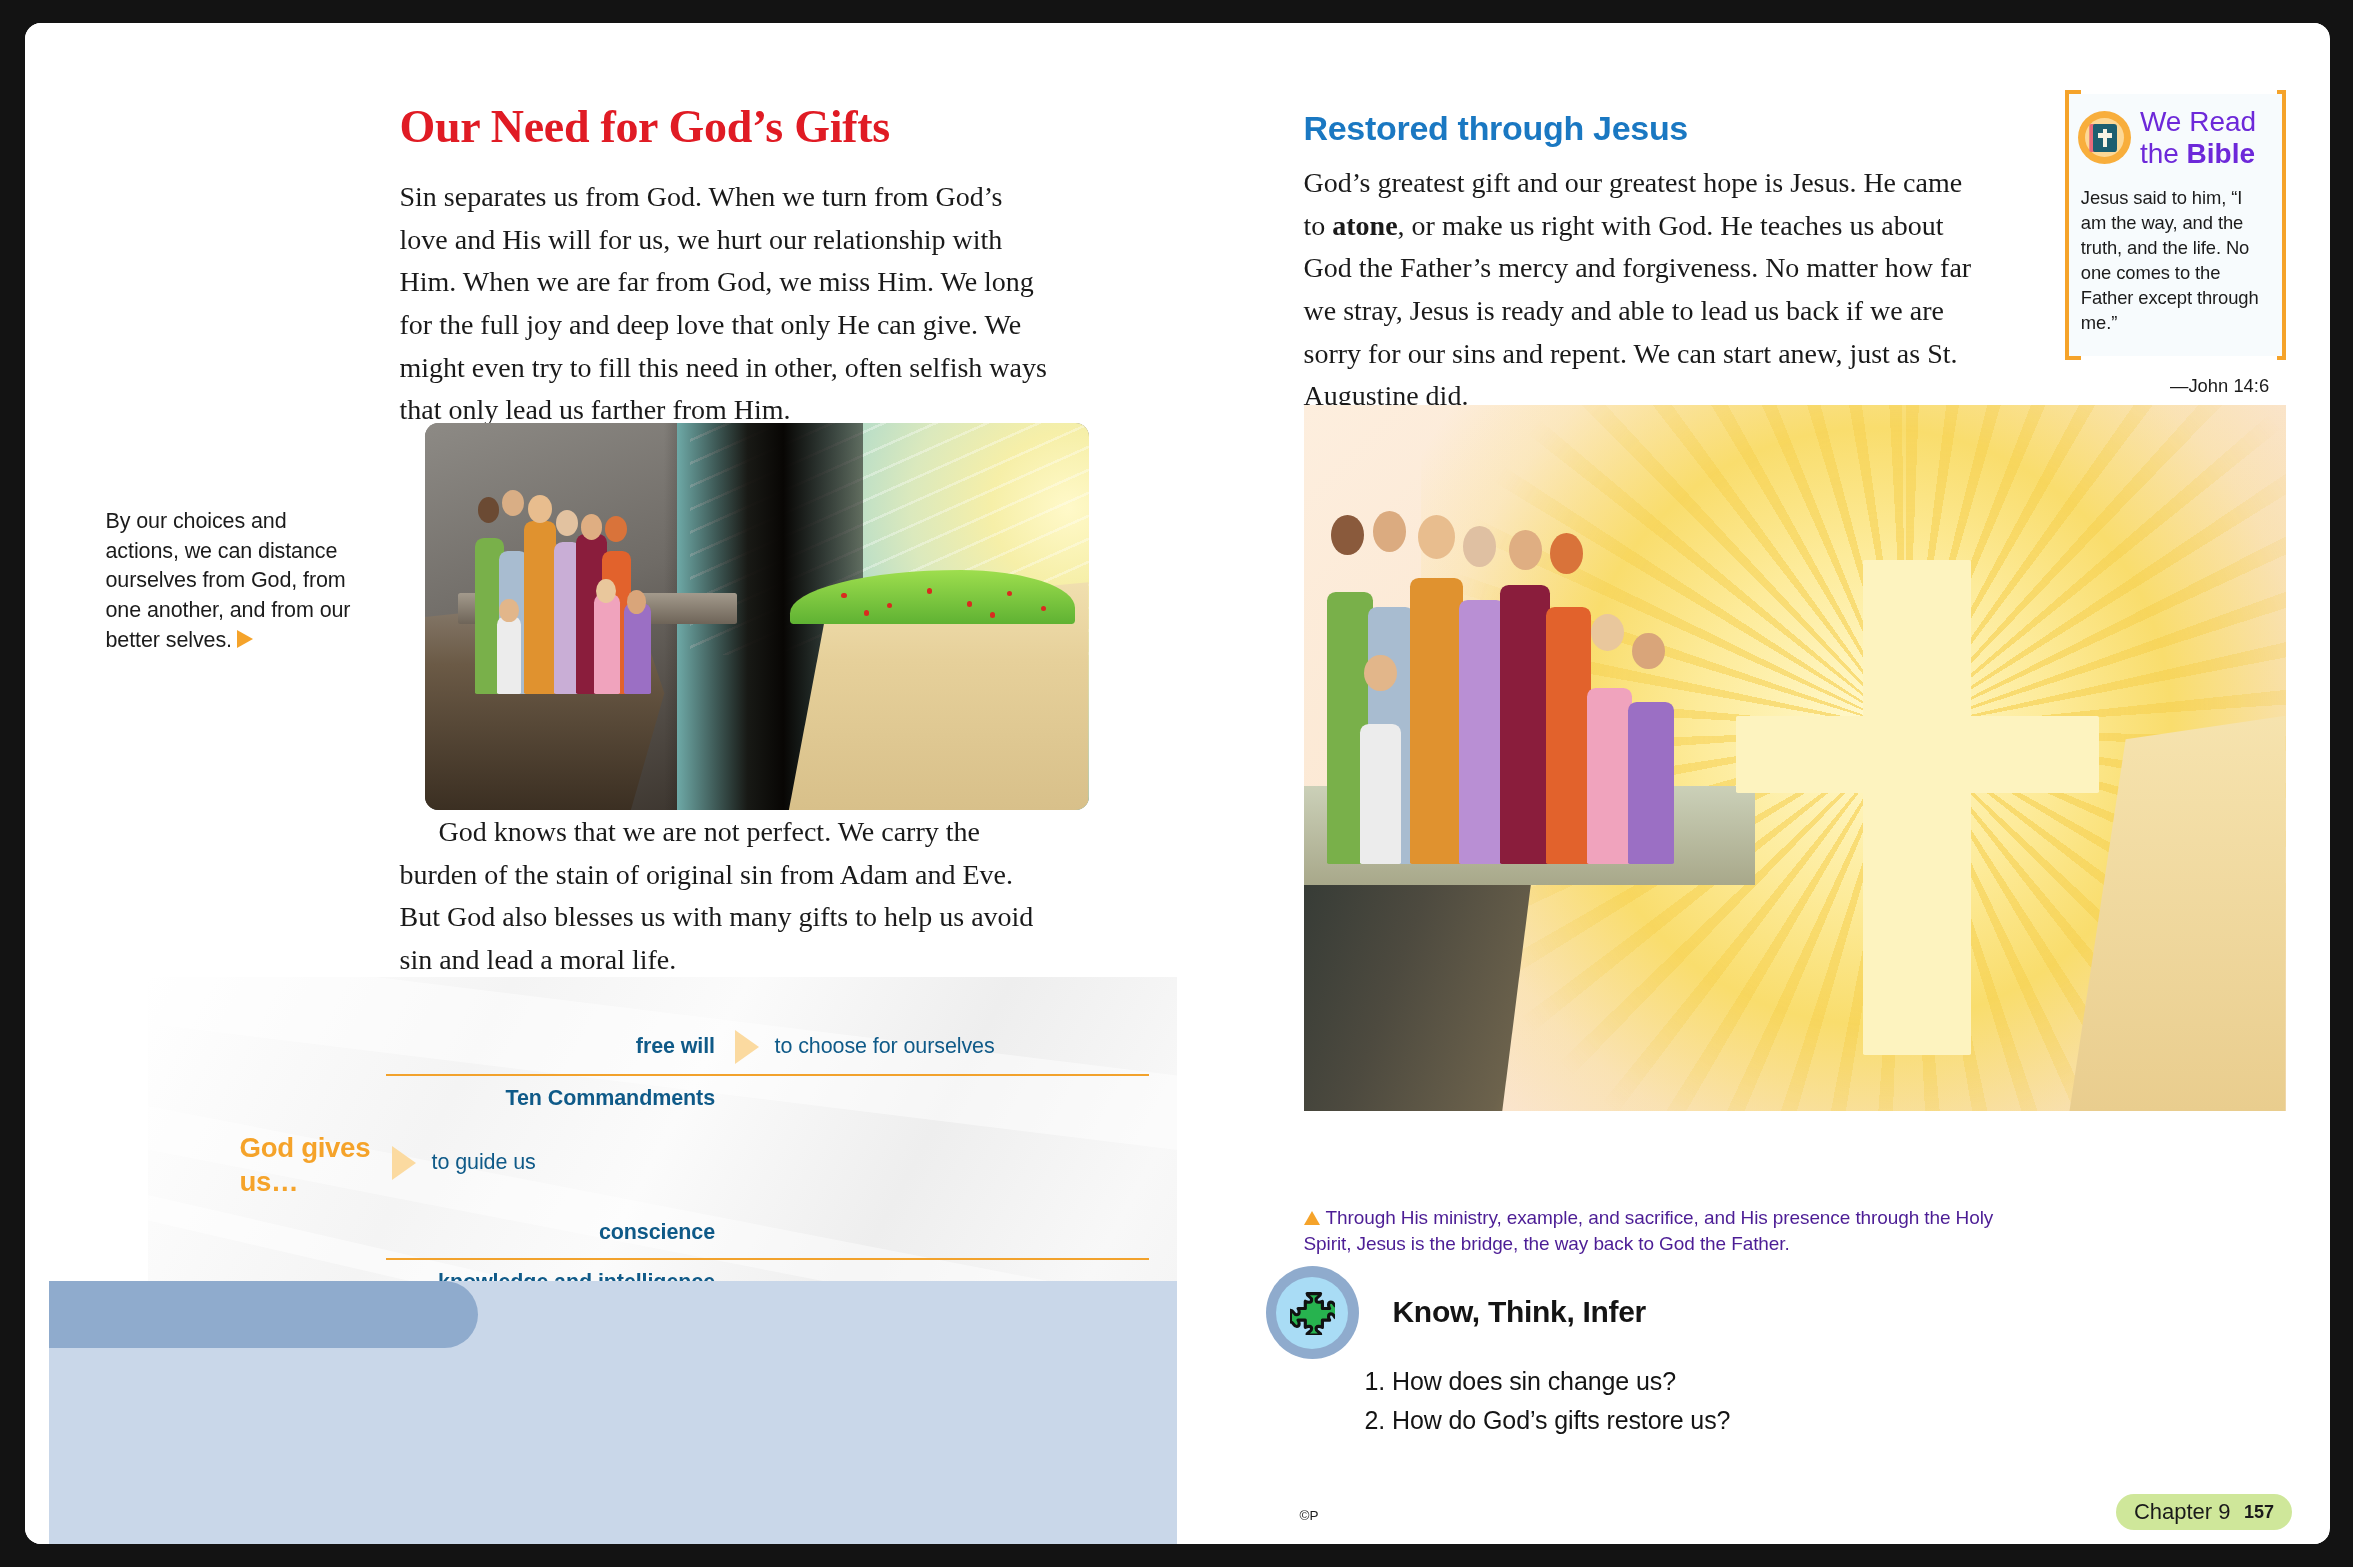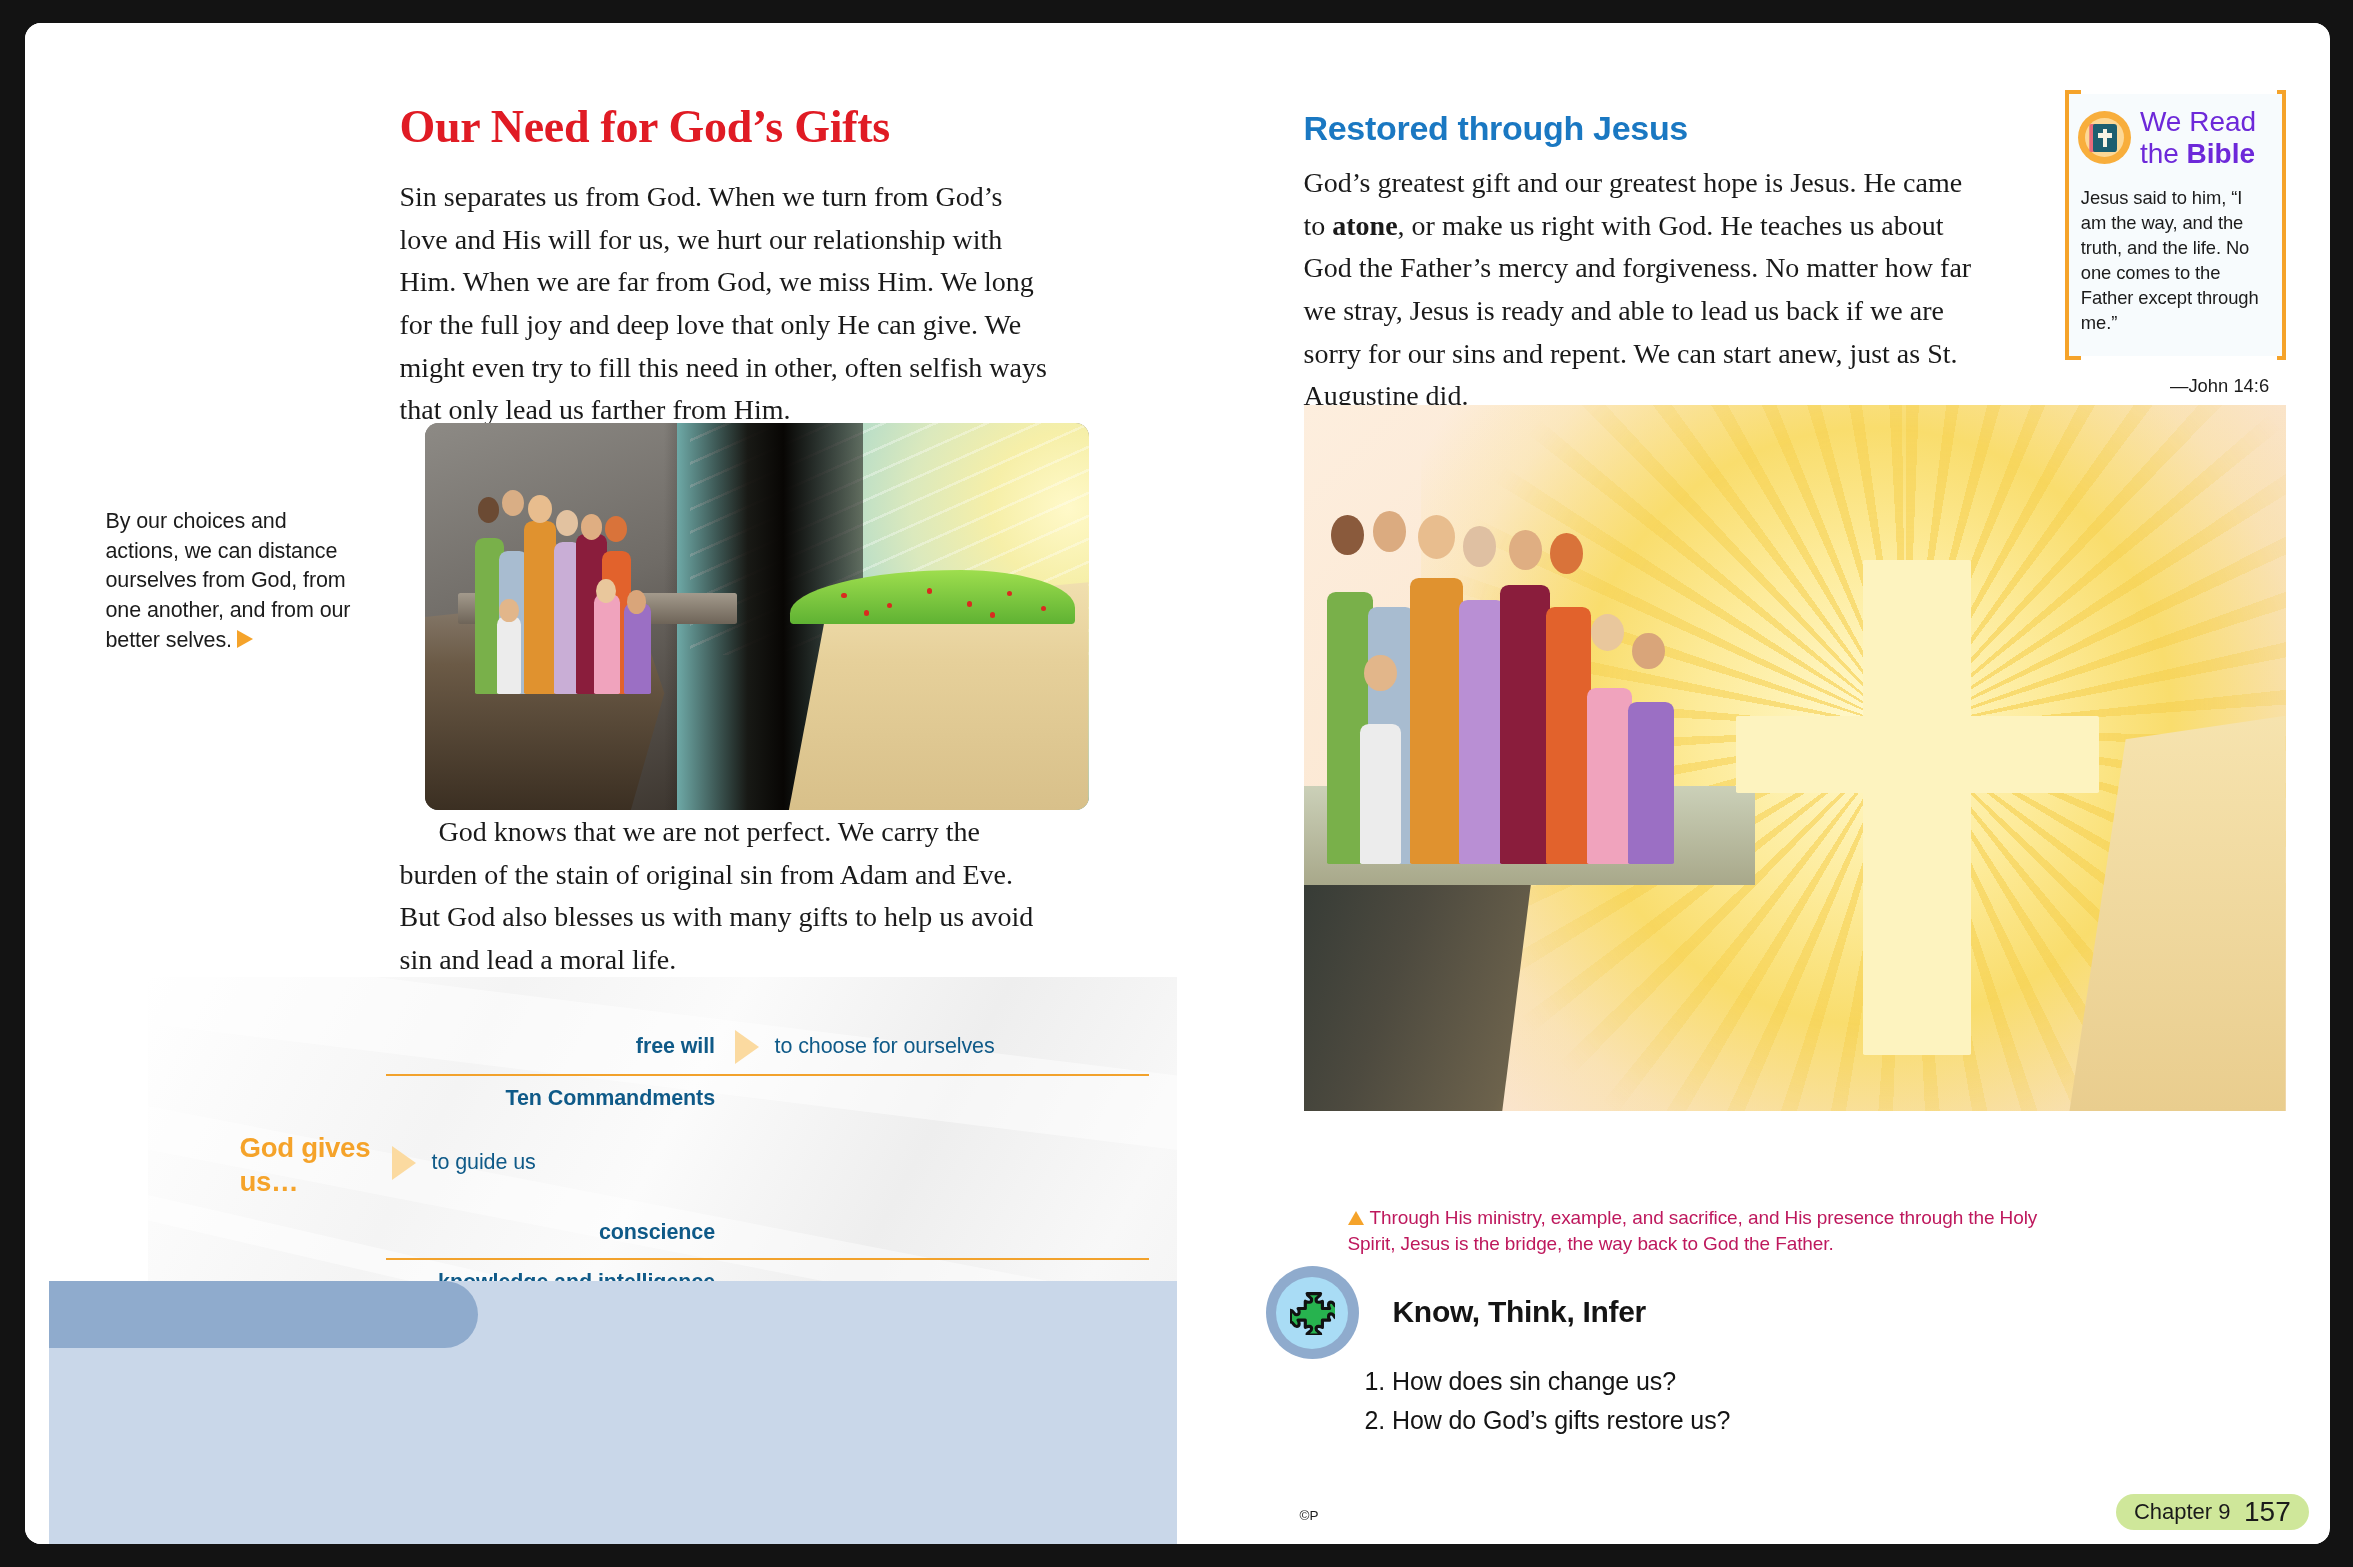--- a/index.html
+++ b/index.html
@@ -137,21 +137,21 @@
   }
   .gift-arrow.blank { border-left-color: transparent; }
   .gift-desc { color:#0f5a88; font-size: 21.5px; letter-spacing:-0.1px; }
 
   .pagetag-left {
     position: absolute; left: 66px; top: 1470px;
     height: 38px; padding: 0 17px;
     background: #cfe79a; border-radius: 19px;
     display: flex; align-items: center; gap: 12.3px;
   }
-  .pg-num { font-weight: normal; font-size: 28px; color:#1a1a1a; }
+  .pg-num { font-weight: bold; font-size: 18px; color:#1a1a1a; }
   .pg-txt { font-size: 22px; color:#1a1a1a; }
   .copy-mark { position:absolute; font-size: 13.5px; color:#1d1d1d; }
 
   
   .right-page { position:absolute; left: 1152px; top:0; width: 1152px; height: 1521px; background:#fff; }
   .headline-blue {
     position:absolute; left: 127px; top: 86px; width: 644px;
     color: #1a78c2; font-weight: bold; font-size: 34px; letter-spacing:-0.3px;
   }
   .para-r1 {
@@ -216,21 +216,21 @@
     clip-path: polygon(0 16%, 38% 4%, 52% 22%, 44% 100%, 0 100%); }
   .i2-ground { position:absolute; left:0; top: 54%; width: 46%; height: 14%;
     background: linear-gradient(180deg,#cbd0b8,#a8a88a); }
   .i2-right-cliff { position:absolute; right:0; bottom:0; width: 22%; height: 56%;
     background: linear-gradient(180deg,#f6e3ae,#e9cd8e);
     clip-path: polygon(26% 6%, 100% 0, 100% 100%, 0 100%); }
   .i2-people { position:absolute; left: 2%; top: 13%; width: 42%; height: 52%; }
 
   .cap-right {
     position:absolute; left: 127px; top: 1182px; width: 693px;
-    font-size: 19px; line-height:1.35; color:#be185d; letter-spacing:-0.1px;margin-left:44px;
+    font-size: 19px; line-height:1.35; color:#4c1d95; letter-spacing:-0.1px;
   }
   .cap-tri {
     display:inline-block; width:0; height:0;
     border-bottom: 14.7px solid #f5a32a;
     border-left: 8px solid transparent;
     border-right: 8px solid transparent;
     margin-right: 6.1px; vertical-align:-1.2px;
   }
 
   .kti-panel {

